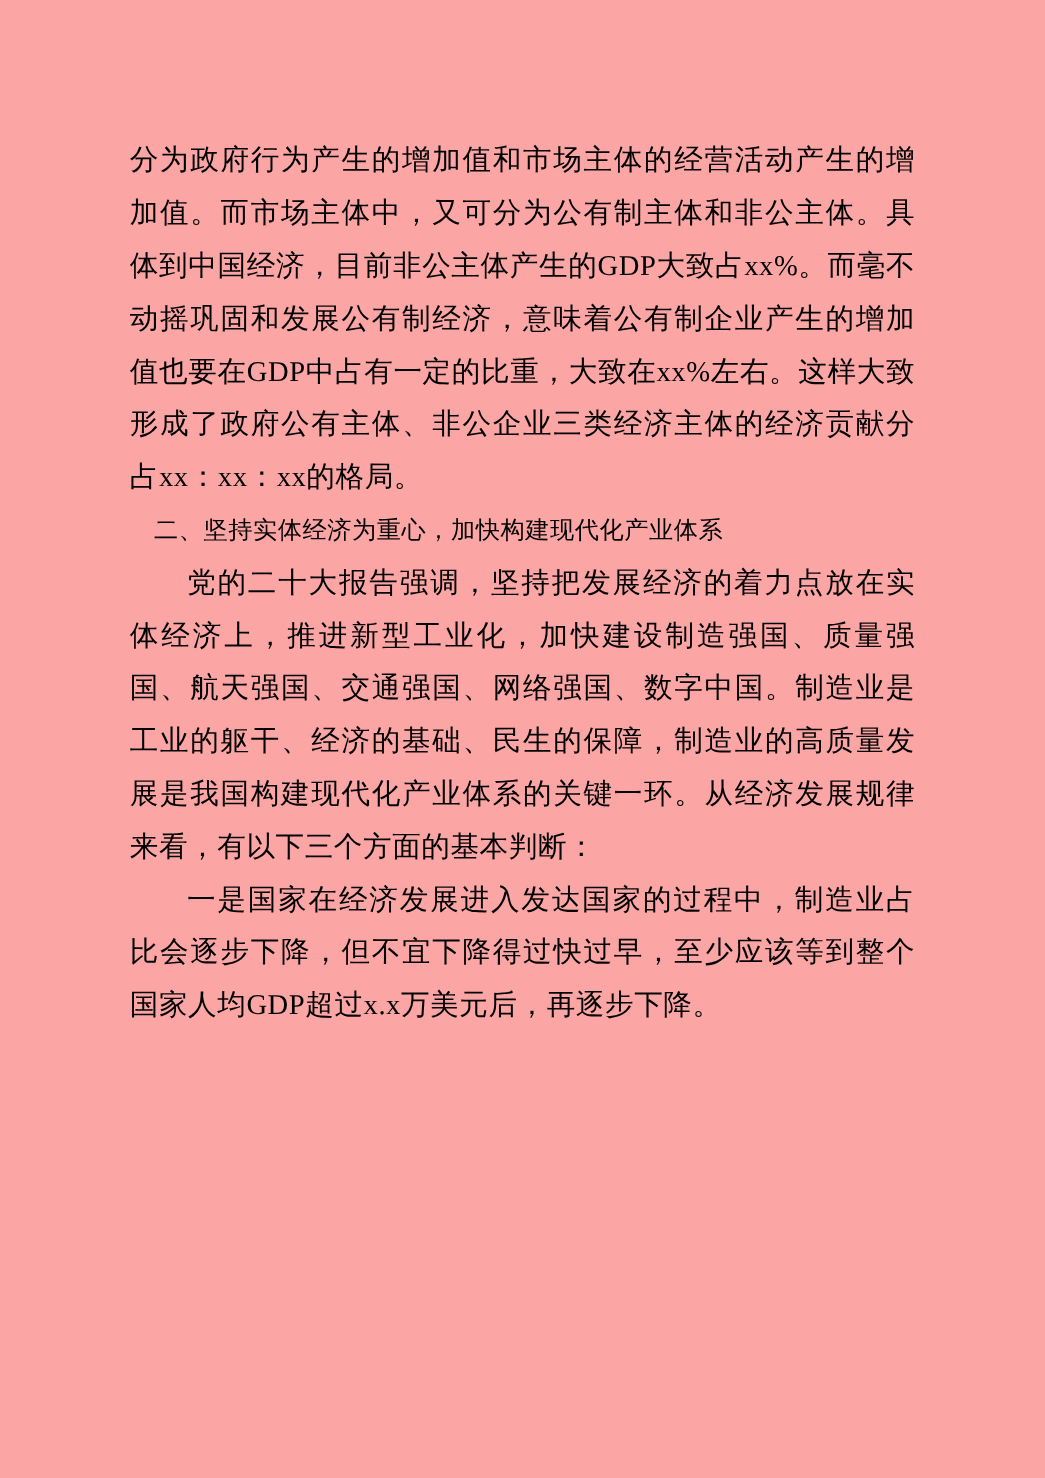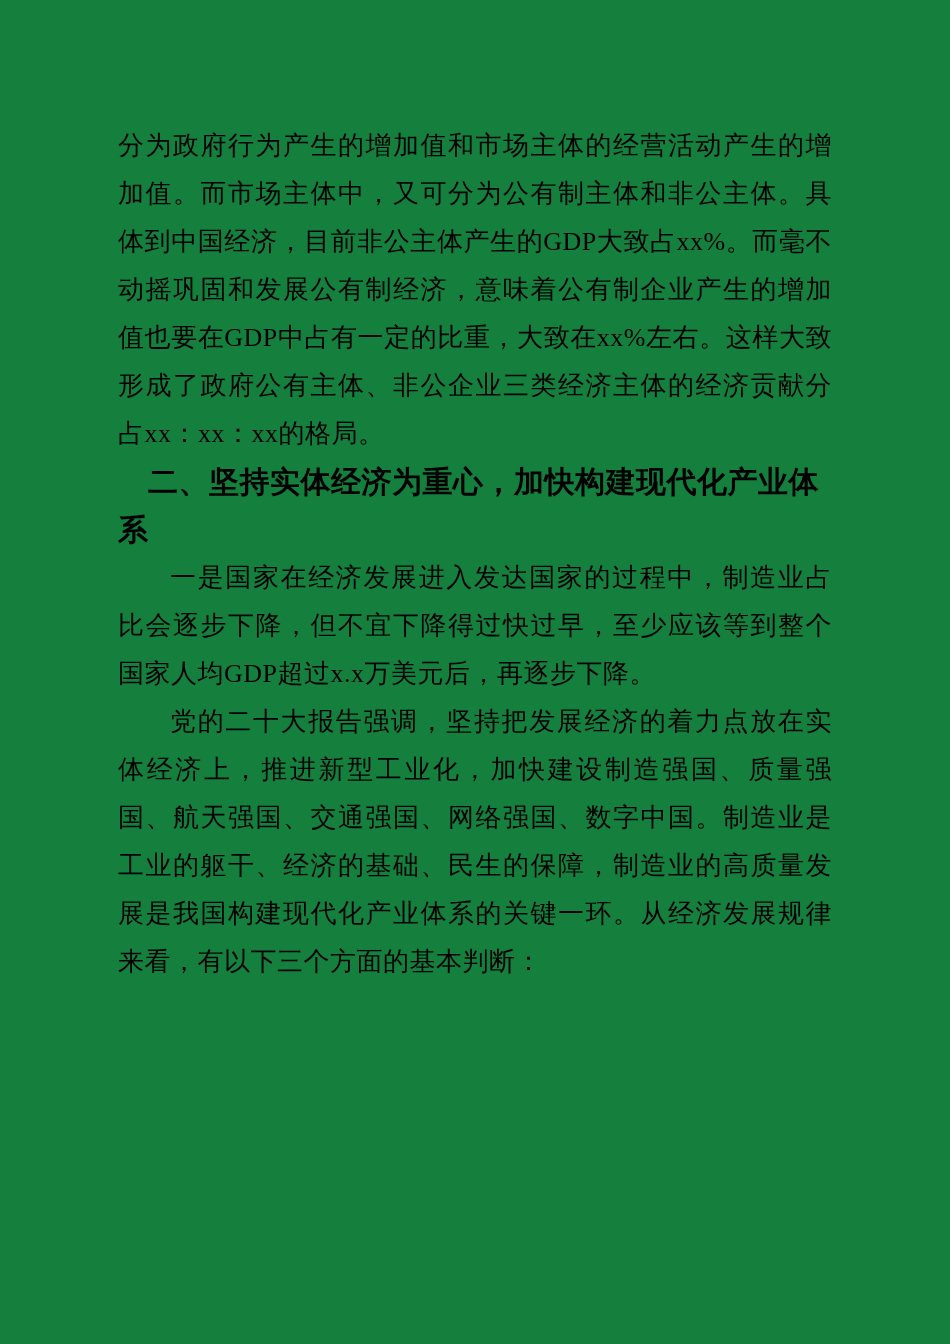--- a/index.html
+++ b/index.html
@@ -5,21 +5,21 @@
   html, body {
     margin: 0;
     padding: 0;
     background: #ffffff;
   }
   .page {
     position: relative;
     width: 950px;
     height: 1344px;
     margin: 0 auto;
-    background: #15803d;
+    background: #fca5a5;
     box-sizing: border-box;
     padding: 122px 118px 60px 118px;
     color: #000000;
     font-family: "Liberation Serif", "DejaVu Serif", serif;
     overflow: hidden;
   }
   .body-para {
     margin: 0;
     font-size: 26px;
     line-height: 48px;
@@ -27,36 +27,36 @@
     text-indent: 2em;
     letter-spacing: 0.5px;
     font-weight: normal;
     word-break: break-all;
   }
   .body-para.no-indent {
     text-indent: 0;
   }
   .section-heading {
     margin: 0;
-    font-size: 30px;
+    font-size: 22px;
     line-height: 48px;
     text-indent: 1em;
     letter-spacing: 0.5px;
-    font-weight: bold;
+    font-weight: normal;
     font-family: "Liberation Sans", "DejaVu Sans", sans-serif;
     color: #000000;
   }
 </style>
 </head>
 <body>
 
 <div class="page">
 
   <p class="body-para no-indent">分为政府行为产生的增加值和市场主体的经营活动产生的增加值。而市场主体中，又可分为公有制主体和非公主体。具体到中国经济，目前非公主体产生的GDP大致占xx%。而毫不动摇巩固和发展公有制经济，意味着公有制企业产生的增加值也要在GDP中占有一定的比重，大致在xx%左右。这样大致形成了政府公有主体、非公企业三类经济主体的经济贡献分占xx：xx：xx的格局。</p>
 
 
   <h2 class="section-heading">二、坚持实体经济为重心，加快构建现代化产业体系</h2>
 
+  <p class="body-para">党的二十大报告强调，坚持把发展经济的着力点放在实体经济上，推进新型工业化，加快建设制造强国、质量强国、航天强国、交通强国、网络强国、数字中国。制造业是工业的躯干、经济的基础、民生的保障，制造业的高质量发展是我国构建现代化产业体系的关键一环。从经济发展规律来看，有以下三个方面的基本判断：</p>
+
   <p class="body-para">一是国家在经济发展进入发达国家的过程中，制造业占比会逐步下降，但不宜下降得过快过早，至少应该等到整个国家人均GDP超过x.x万美元后，再逐步下降。</p>
-
-  <p class="body-para">党的二十大报告强调，坚持把发展经济的着力点放在实体经济上，推进新型工业化，加快建设制造强国、质量强国、航天强国、交通强国、网络强国、数字中国。制造业是工业的躯干、经济的基础、民生的保障，制造业的高质量发展是我国构建现代化产业体系的关键一环。从经济发展规律来看，有以下三个方面的基本判断：</p>
 
 </div>
 
 </body></html>

